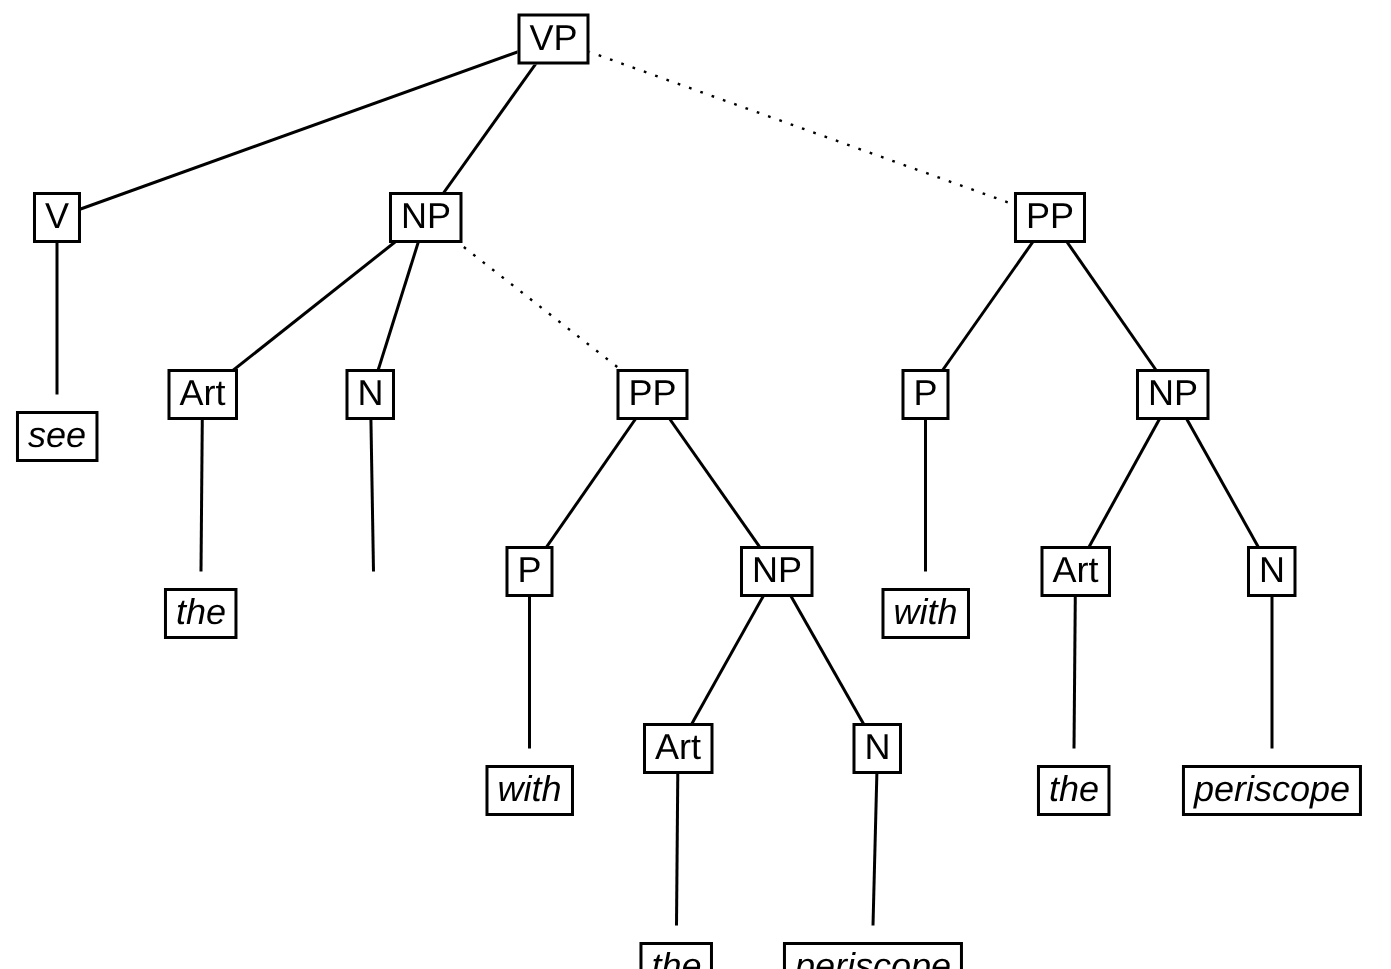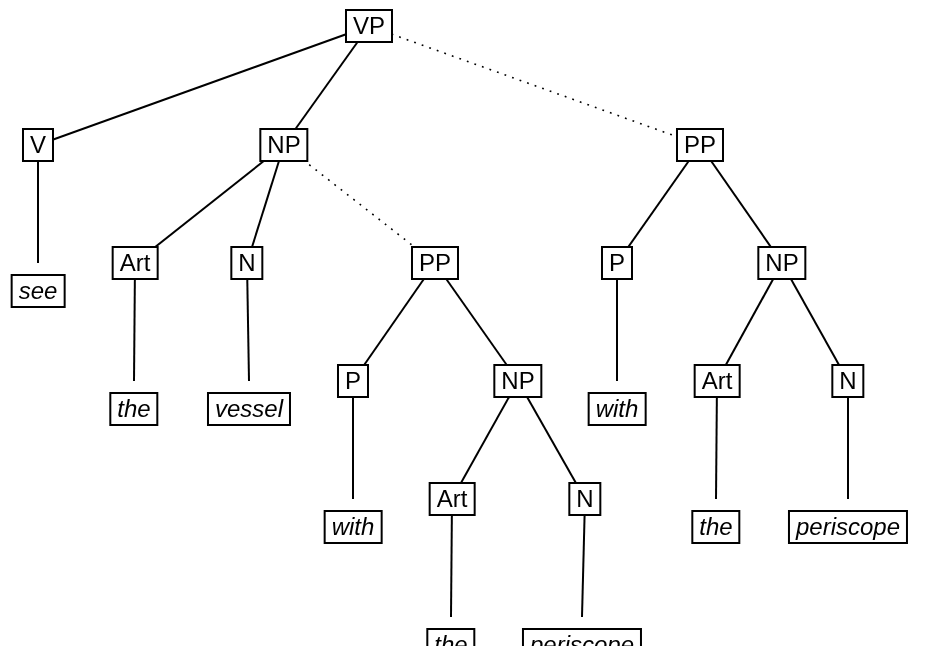--- a/index.html
+++ b/index.html
@@ -92,21 +92,20 @@
       <div class="node" style="left: 38px; top: 145px;">V</div>
       <div class="node" style="left: 284px; top: 145px;">NP</div>
       <div class="node" style="left: 700px; top: 145px;">PP</div>
       <div class="node italic" style="left: 38px; top: 263px;">see</div>
       <div class="node" style="left: 135px; top: 263px;">Art</div>
       <div class="node" style="left: 247px; top: 263px;">N</div>
       <div class="node" style="left: 435px; top: 263px;">PP</div>
       <div class="node" style="left: 617px; top: 263px;">P</div>
       <div class="node" style="left: 782px; top: 263px;">NP</div>
       <div class="node italic" style="left: 134px; top: 381px;">the</div>
-      <div class="node italic" style="left: 249px; top: 381px;">vessel</div>
       <div class="node" style="left: 353px; top: 381px;">P</div>
       <div class="node" style="left: 518px; top: 381px;">NP</div>
       <div class="node italic" style="left: 617px; top: 381px;">with</div>
       <div class="node" style="left: 717px; top: 381px;">Art</div>
       <div class="node" style="left: 848px; top: 381px;">N</div>
       <div class="node italic" style="left: 353px; top: 499px;">with</div>
       <div class="node" style="left: 452px; top: 499px;">Art</div>
       <div class="node" style="left: 585px; top: 499px;">N</div>
       <div class="node italic" style="left: 716px; top: 499px;">the</div>
       <div class="node italic" style="left: 848px; top: 499px;">periscope</div>

